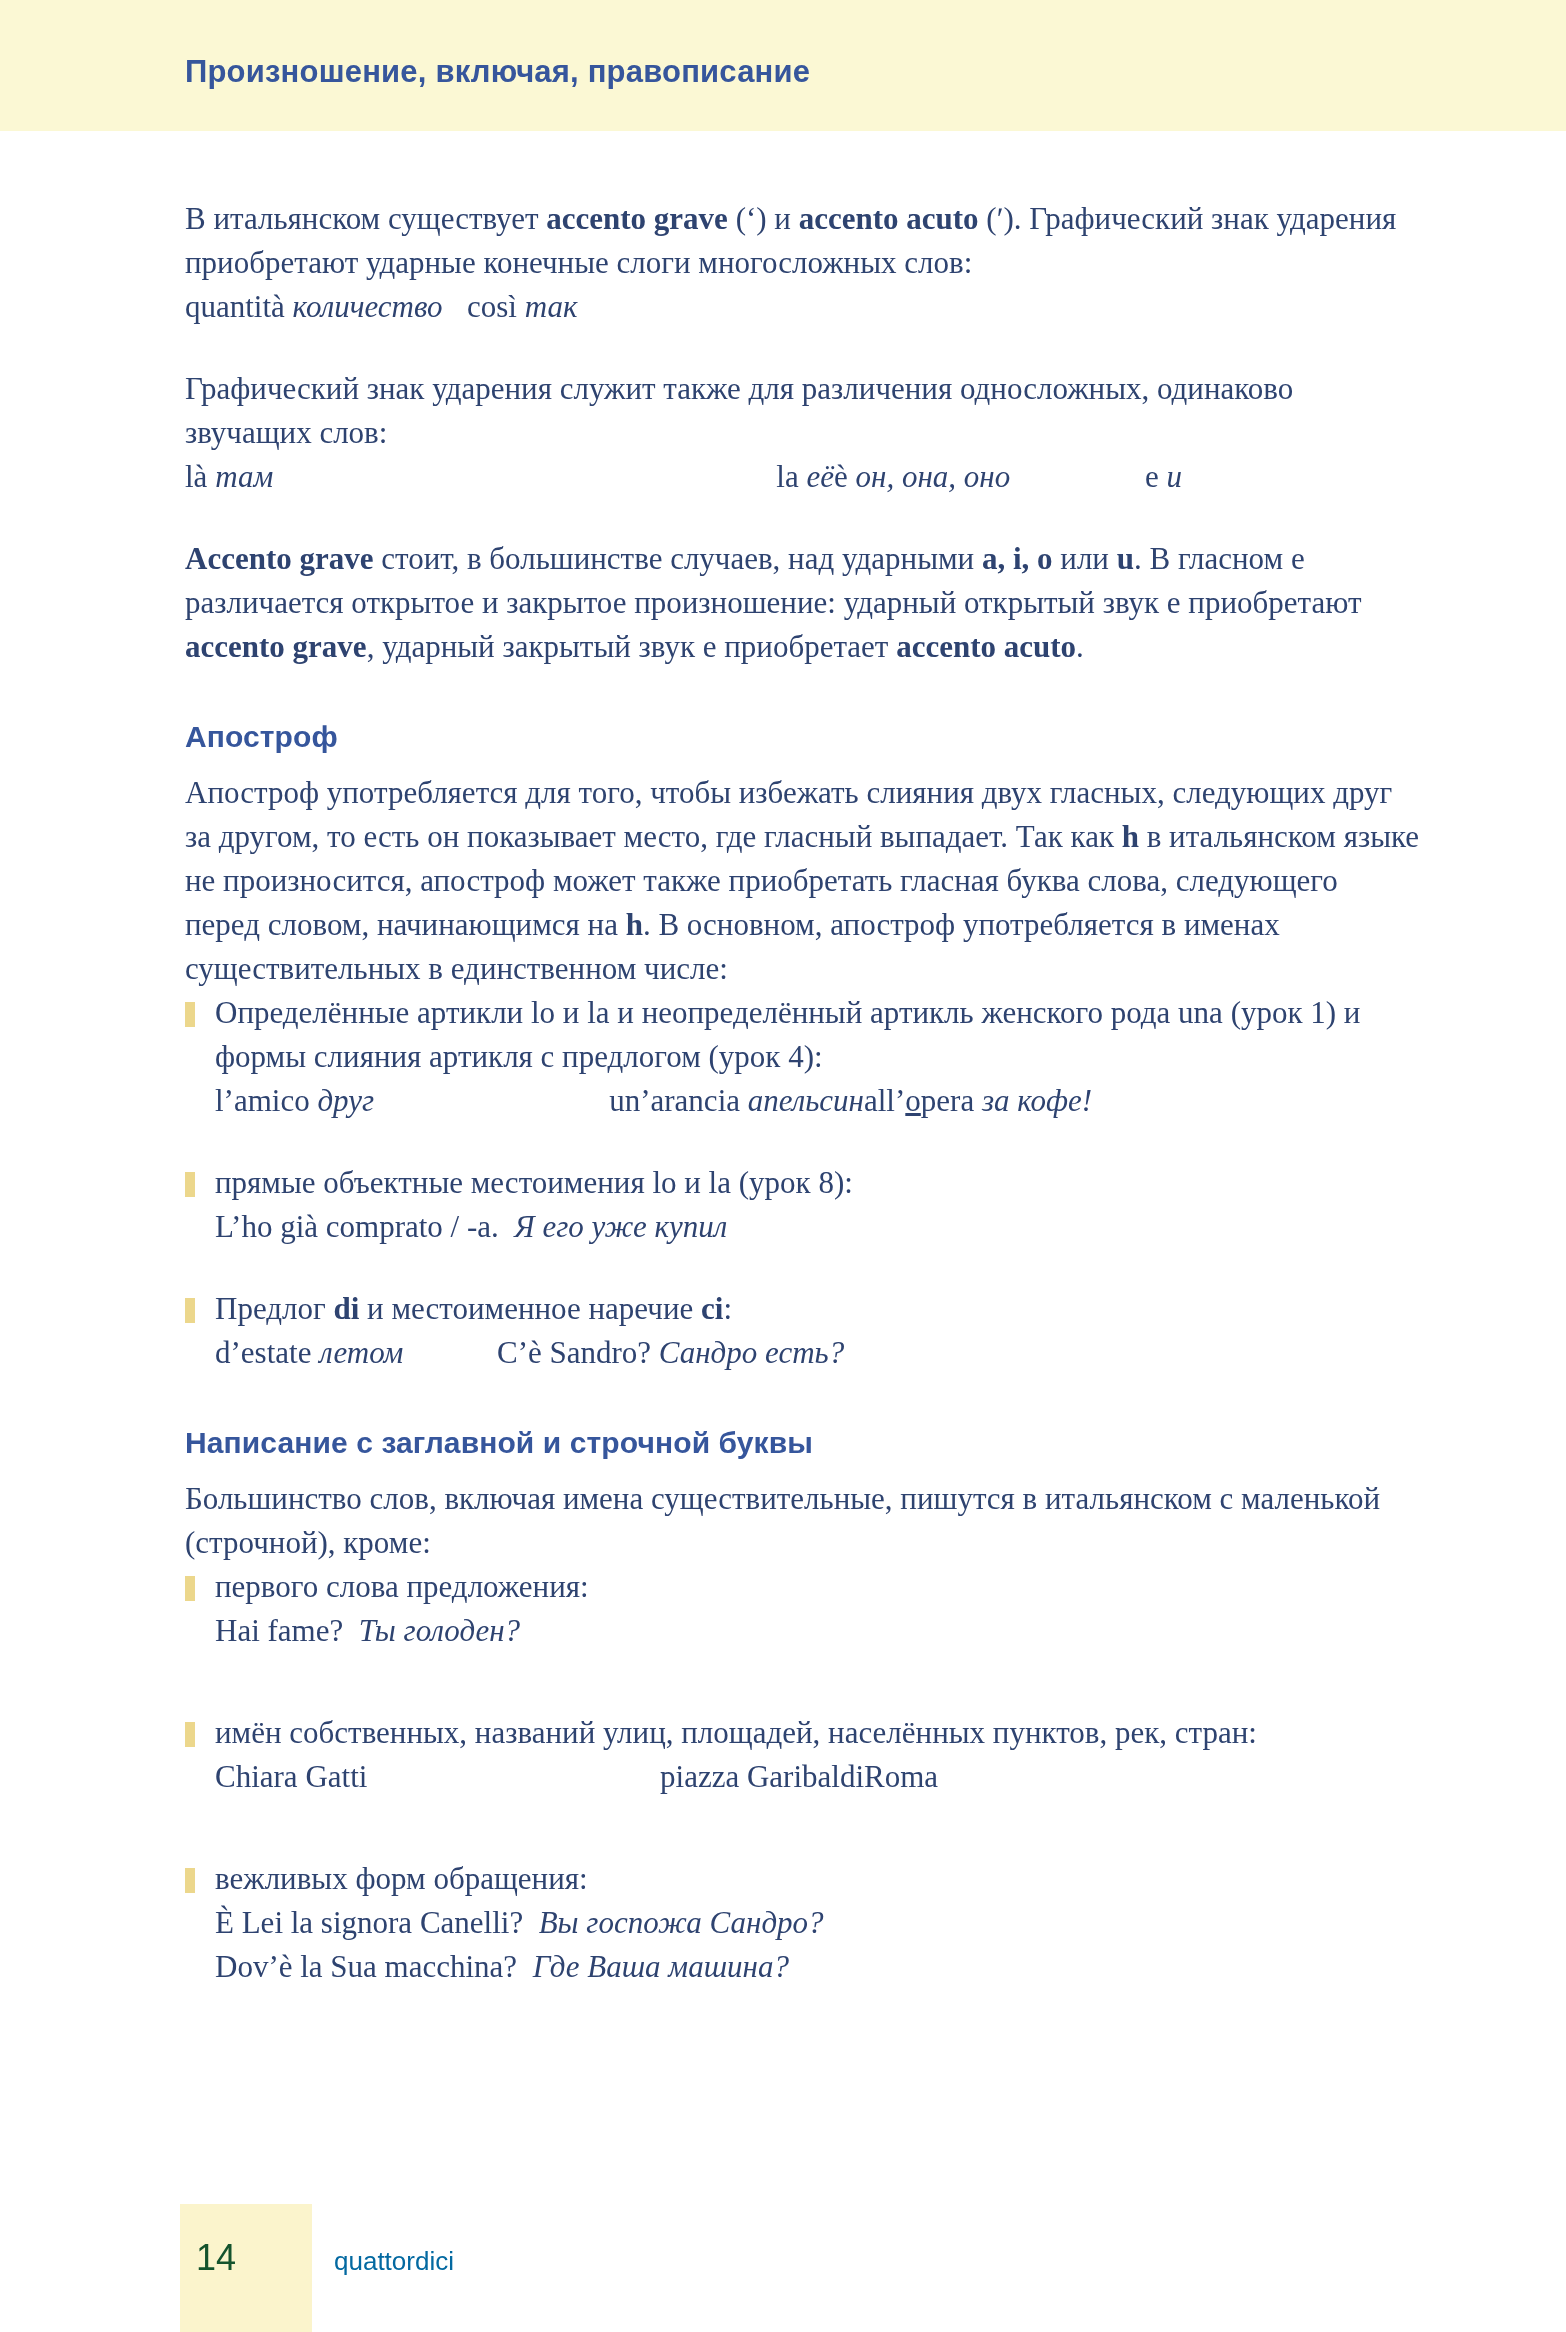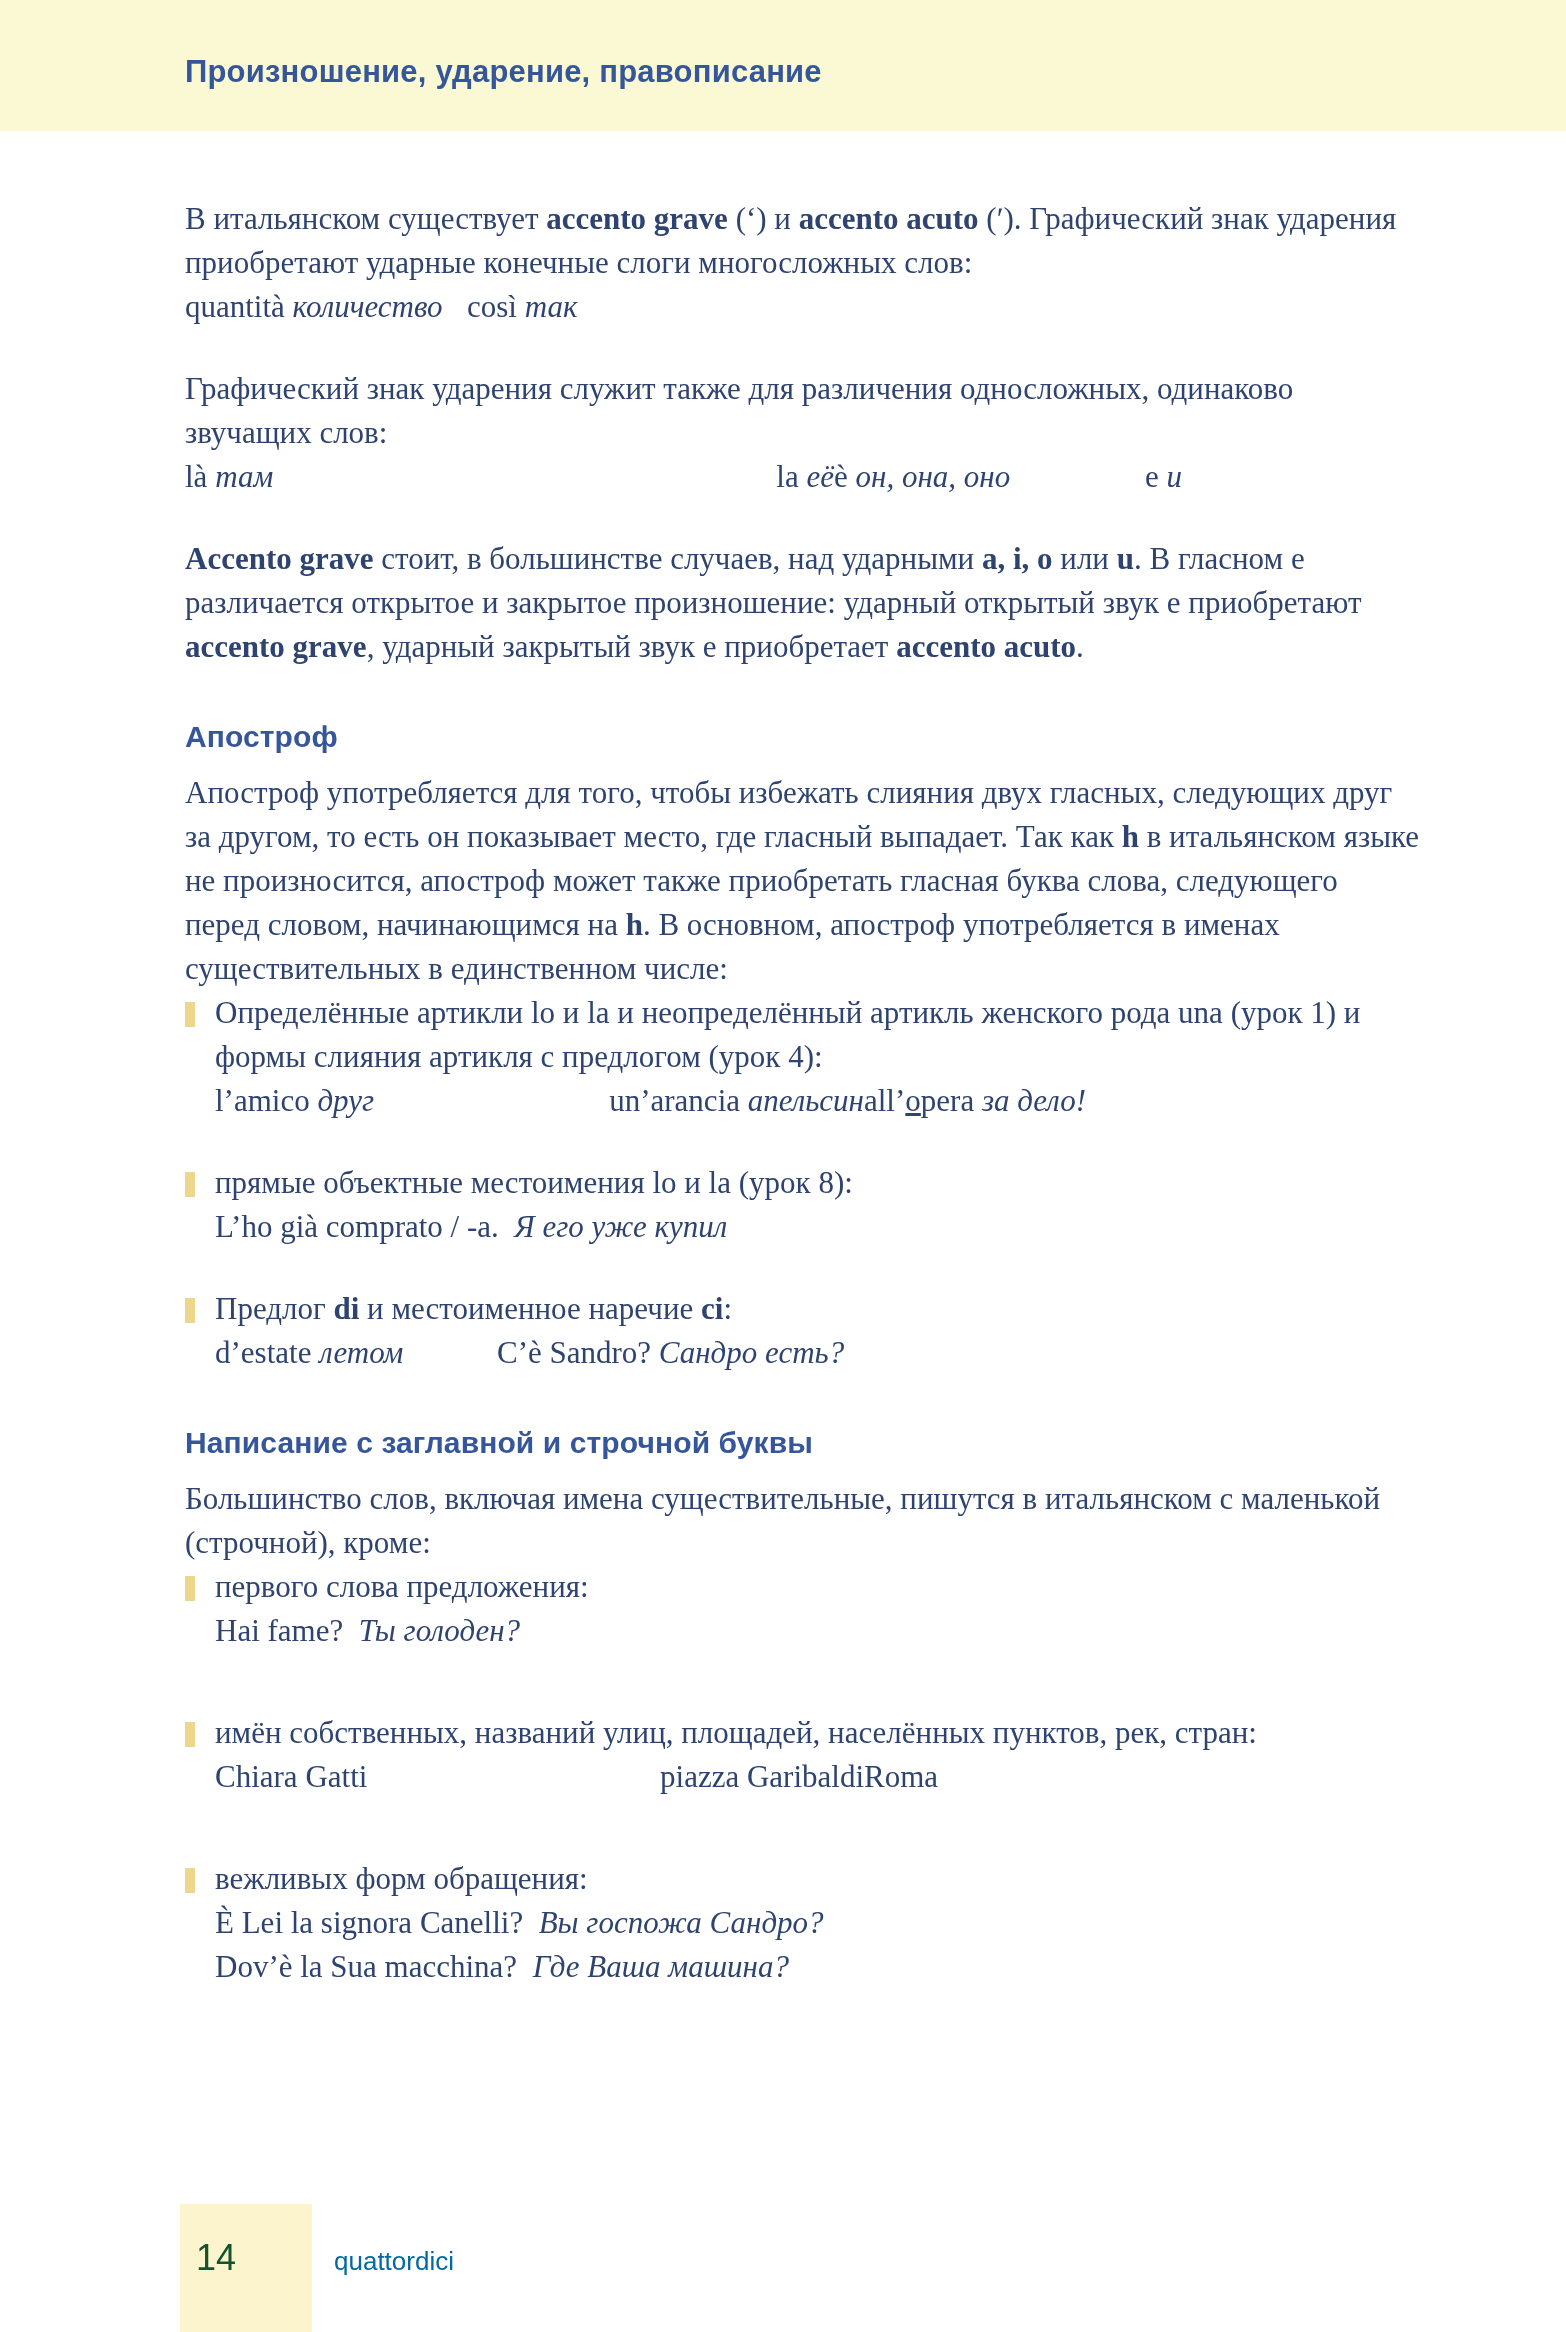--- a/index.html
+++ b/index.html
@@ -117,21 +117,21 @@
     font-size:26px;
     color:#0369a1;
   }
 </style>
 </head>
 <body>
 
 <div class="page">
 
   <div class="header-band"></div>
-  <div class="header-title">Произношение, ударение, правописание</div>
+  <div class="header-title">Произношение, включая, правописание</div>
 
   <div class="content">
 
     <p class="para"><span>В итальянском существует </span><b>accento grave</b><span> (ʻ) и </span><b>accento acuto</b><span> (ʹ). Графический знак ударения приобретают ударные конечные слоги многосложных слов:</span></p>
 
     <div class="example"><span class="col ex-a"><span>quantità</span> <i>количество</i></span><span class="col"><span>così</span> <i>так</i></span></div>
 
     <div class="gap-md"></div>
 
     <p class="para">Графический знак ударения служит также для различения односложных, одинаково звучащих слов:</p>
@@ -147,21 +147,21 @@
 
     <div class="section-heading">Апостроф</div>
     <div class="gap-sm"></div>
 
     <p class="para"><span>Апостроф употребляется для того, чтобы избежать слияния двух гласных, следующих друг за другом, то есть он показывает место, где гласный выпадает. Так как </span><b>h</b><span> в итальянском языке не произносится, апостроф может также приобретать гласная буква слова, следующего перед словом, начинающимся на </span><b>h</b><span>. В основном, апостроф употребляется в именах существительных в единственном числе:</span></p>
 
     <div class="bullet-item">
       <span class="bullet-marker"></span>
       <span>Определённые артикли lo и la и неопределённый артикль женского рода una (урок 1) и формы слияния артикля с предлогом (урок 4):</span>
     </div>
-    <div class="bullet-sub example"><span class="col ex-a"><span>l’amico</span> <i>друг</i></span><span class="col ex-b"><span>un’arancia</span> <i>апельсин</i></span><span class="col"><span>all’</span><u>o</u><span>pera</span> <i>за дело!</i></span></div>
+    <div class="bullet-sub example"><span class="col ex-a"><span>l’amico</span> <i>друг</i></span><span class="col ex-b"><span>un’arancia</span> <i>апельсин</i></span><span class="col"><span>all’</span><u>o</u><span>pera</span> <i>за кофе!</i></span></div>
 
     <div class="gap-md"></div>
 
     <div class="bullet-item">
       <span class="bullet-marker"></span>
       <span>прямые объектные местоимения lo и la (урок 8):</span>
     </div>
     <div class="bullet-sub example"><span>L’ho già comprato / -a.</span>&nbsp; <i>Я его уже купил</i></div>
 
     <div class="gap-md"></div>

